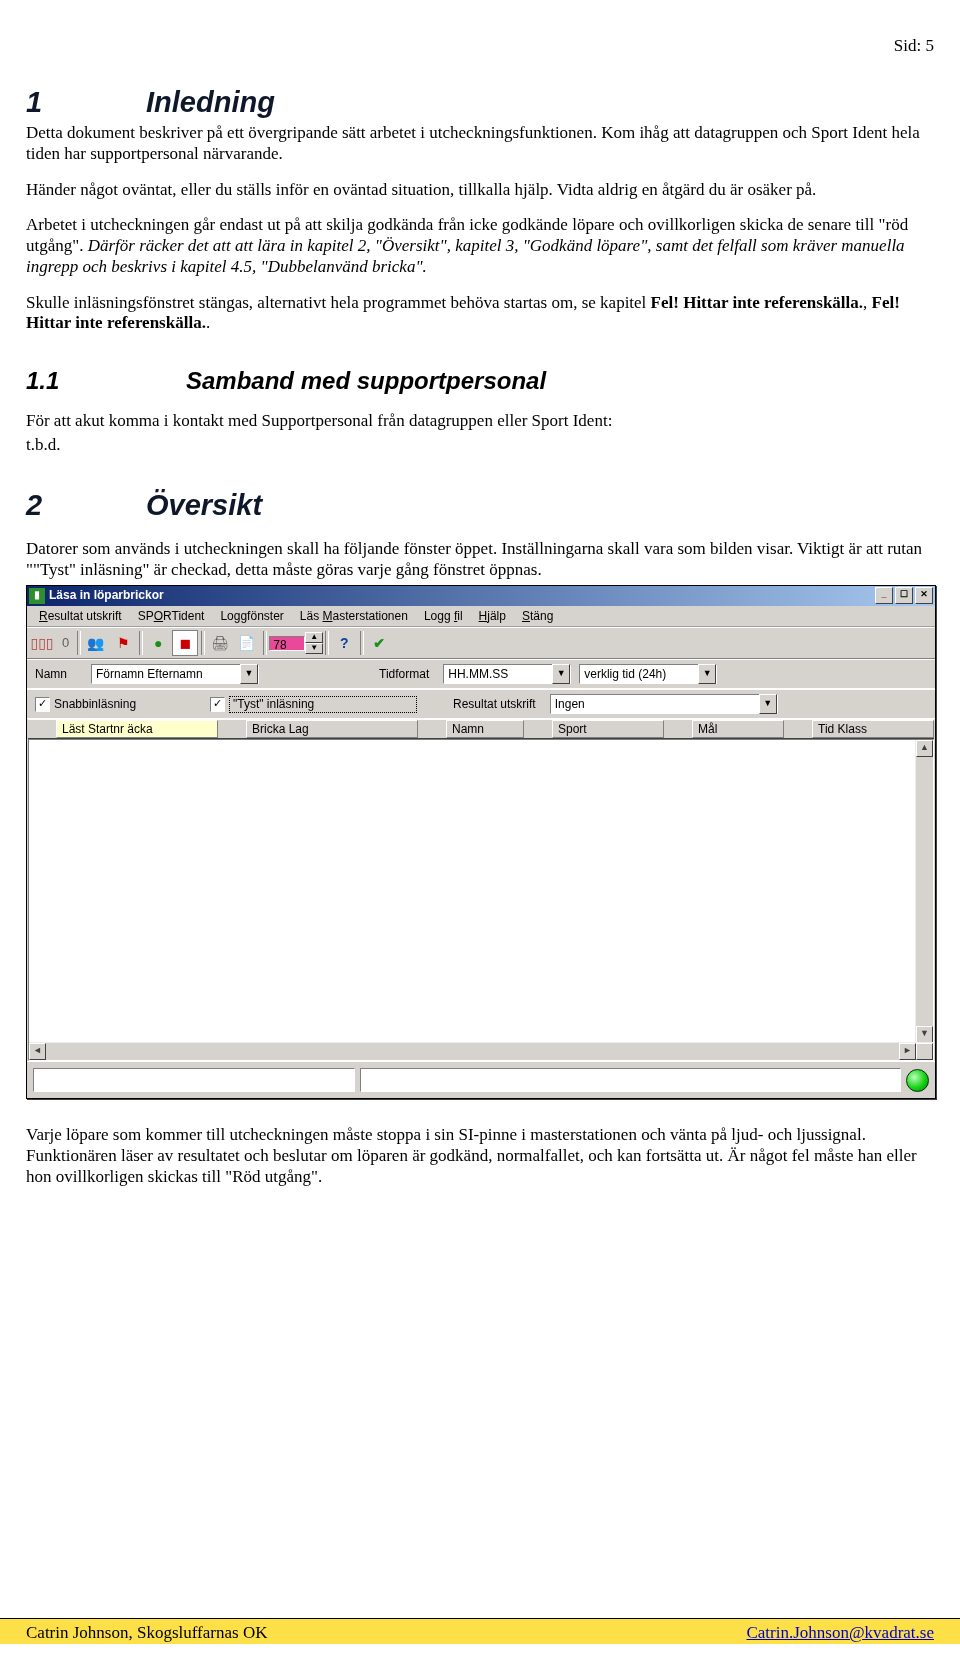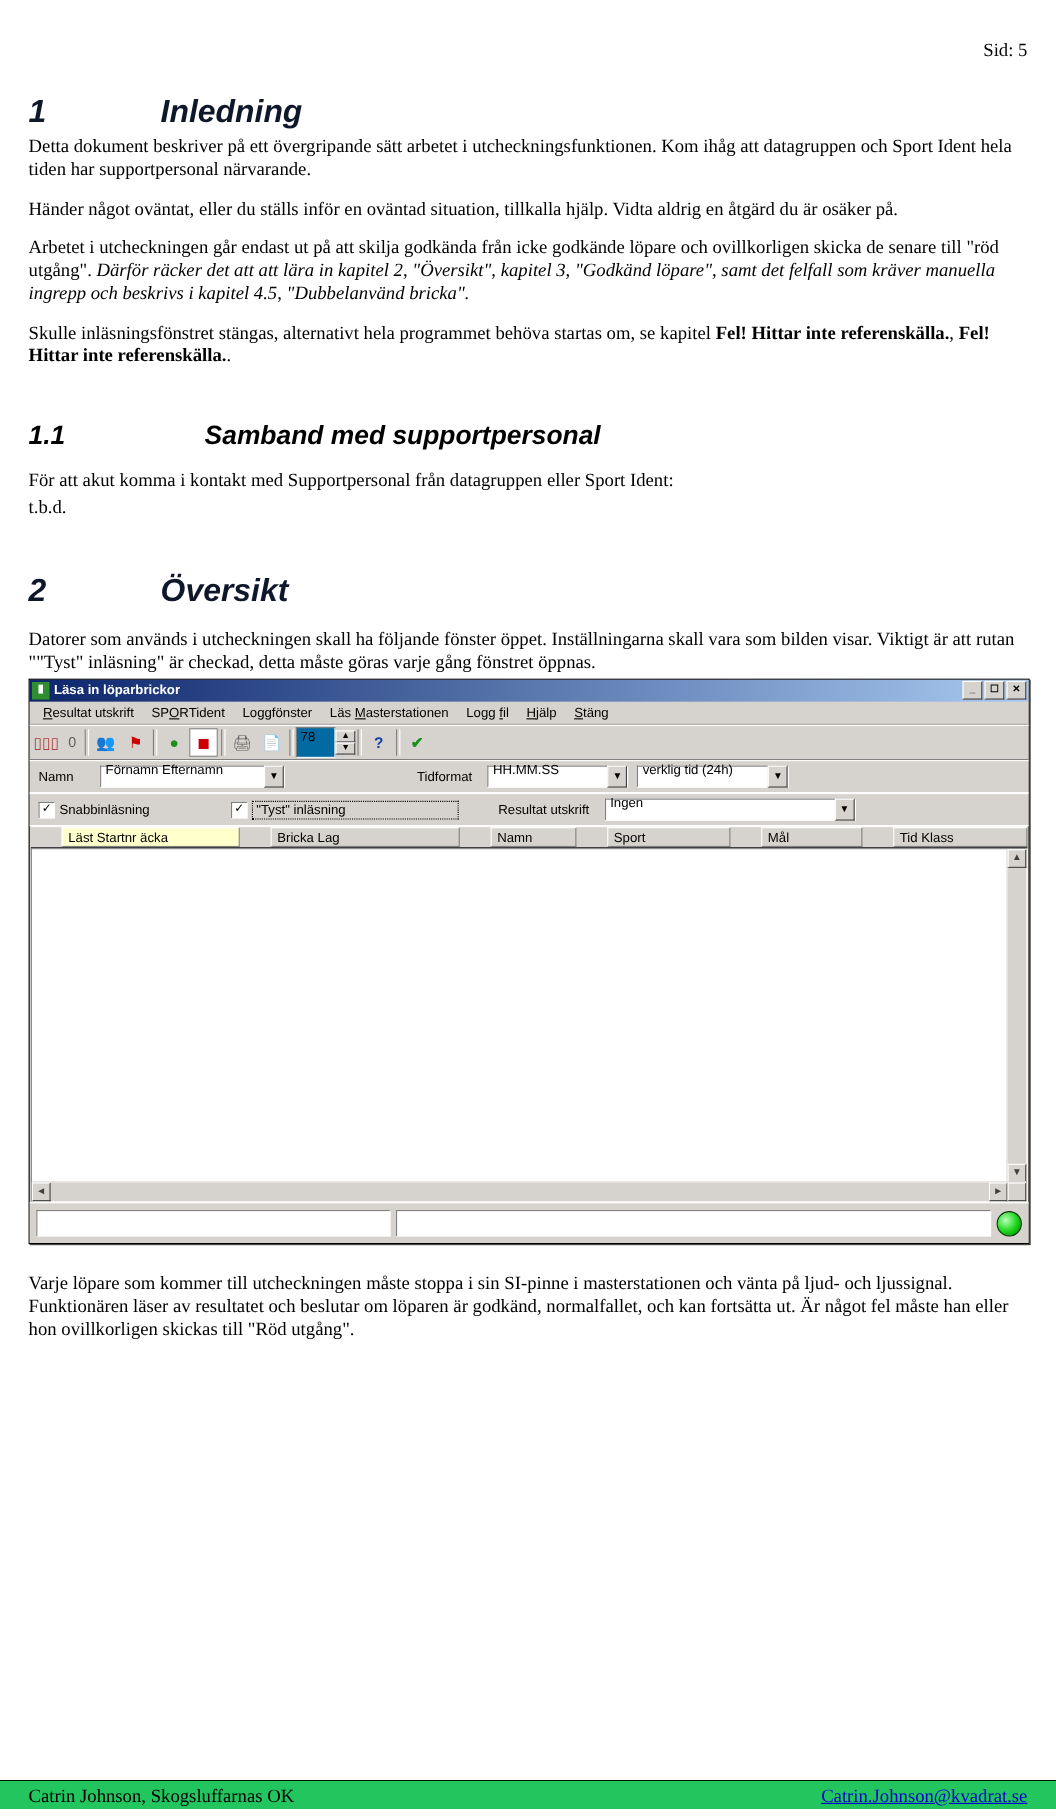--- a/index.html
+++ b/index.html
@@ -26,21 +26,21 @@
   h2 {
     font-family: Arial, Helvetica, sans-serif;
     font-weight: bold;
     font-style: italic;
     font-size: 24px;
     margin: 0 0 2px 0;
   }
   h2 .num { display: inline-block; width: 160px; font-style: italic; }
   p { margin: 0 0 15px 0; }
   .tight { margin-bottom: 3px; margin-top: 16px; }
-  .section-gap { margin-top: 48px; }
+  .section-gap { margin-top: 32px; }
   .bold { font-weight: bold; }
   .italic { font-style: italic; }
 
   
   .win {
     font-family: "MS Sans Serif", Tahoma, Arial, sans-serif;
     font-size: 12px;
     width: 908px;
     border: 1px solid #000;
     margin-top: 4px;
@@ -80,38 +80,38 @@
     padding:0 2px; gap:0;
   }
   .tbtn {
     width:24px; height:24px; border:1px solid #d6d3ce;
     display:inline-flex; align-items:center; justify-content:center;
     font-size:14px; margin-right:1px; color:#606060;
   }
   .vsep { width:2px; height:24px; border-left:1px solid #808080; border-right:1px solid #fff; margin:0 2px; }
   .nudwrap { display:inline-flex; align-items:center; }
   .nud {
-    width:36px; height:28px; background:#0369a1; border:1px solid #808080;
+    width:36px; height:15px; background:#ec4899; border:1px solid #808080;
     border-right-color:#fff; border-bottom-color:#fff;
     padding:0 3px; font-size:12px; box-sizing:border-box; line-height:17px;
   }
   .spin { display:flex; flex-direction:column; }
   .spinbtn { width:16px;height:9px;background:#d6d3ce;border:1px solid #fff;border-right-color:#404040;border-bottom-color:#404040; font:8px/7px Arial; text-align:center;}
   .formrow {
     display:flex; align-items:center; height:28px; background:#d6d3ce;
     border-top:1px solid #fff; border-bottom:1px solid #fff;
     padding:0 8px; font-size:12px;
   }
   .label { margin-right: 6px; }
   .combo {
     display:inline-flex; align-items:center; background:#fff;
     border:1px solid #808080; border-right-color:#fff; border-bottom-color:#fff;
     height:20px; box-sizing:border-box;
   }
-  .combo .ctext { padding:0 4px; font-size:12px; height:31px; line-height:18px; overflow:hidden; }
+  .combo .ctext { padding:0 4px; font-size:12px; height:18px; line-height:18px; overflow:hidden; }
   .combo .cbtn {
     width:16px;height:18px; background:#d6d3ce;
     border:1px solid #fff; border-right-color:#404040;border-bottom-color:#404040;
     text-align:center; font:9px/16px Arial;
   }
   .check {
     width:13px;height:13px; background:#fff; border:1px solid #808080;
     border-right-color:#fff; border-bottom-color:#fff; display:inline-block;
     margin-right:4px; text-align:center; font:11px/11px Arial; color:#000;
   }
@@ -153,21 +153,21 @@
     background: radial-gradient(circle at 35% 35%, #b8ffb8, #16d216 55%, #0a7a0a);
     border:1px solid #003300;
   }
   .footer {
     position: fixed;
     left:0; right:0; bottom: 10px;
     padding: 4px 26px 0 26px;
     border-top: 1px solid #000;
     display:flex; justify-content:space-between;
     font-size:17px;
-    background:#22c55e;
+    background:#fde047;
   }
   .footer a { color: #0000cc; text-decoration: underline; }
   
   .footer-spacer { height: 58px; }
 </style>
 </head>
 <body>
 
 <div class="page-number">Sid: 5</div>
 

